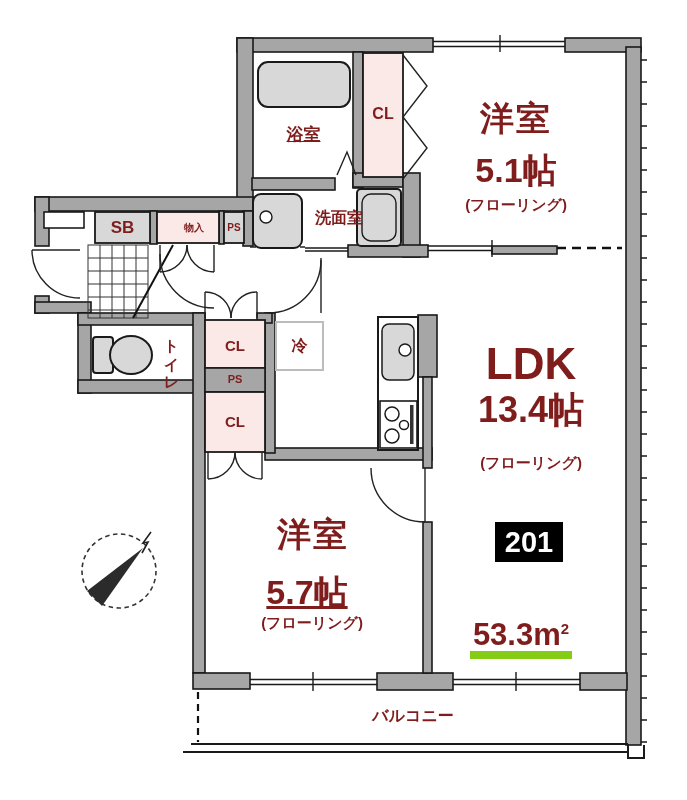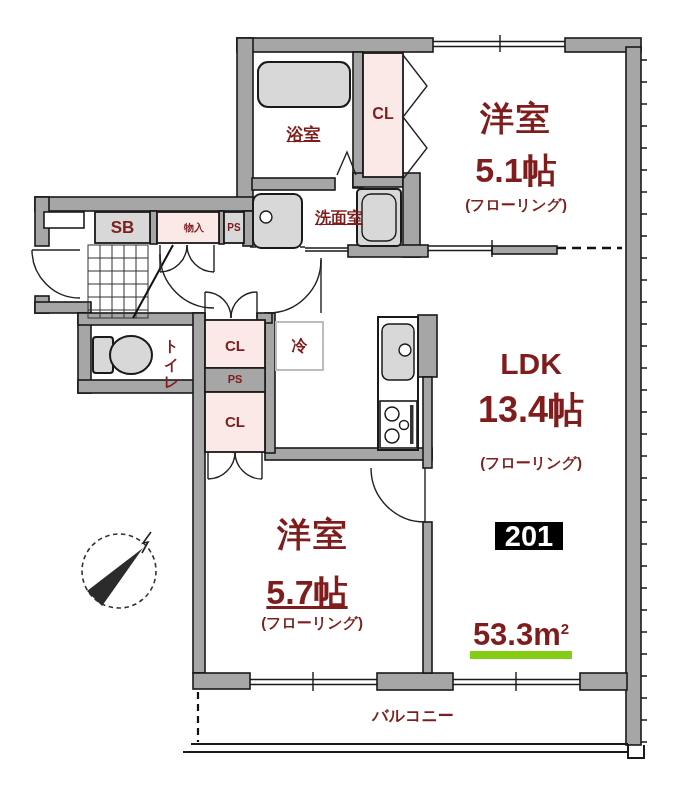--- a/index.html
+++ b/index.html
@@ -181,40 +181,40 @@
     </g>
 
     <g>
       <circle cx="119" cy="571" r="37" fill="none" stroke="#333" stroke-width="1.6" stroke-dasharray="4.5 3.5"></circle>
       <polygon points="143,548 87,591 102,606" fill="#2b2b2b"></polygon>
       <path d="M151 532 L143 543 L148 542 L142 553" fill="none" stroke="#222" stroke-width="1.6"></path>
     </g>
   </svg>
 
   <div class="lbl" style="left:256px;top:122px;width:95px;height:24px;font-size:17px;text-decoration:underline;">浴室</div>
-  <div class="lbl" style="left:300px;top:206px;width:78px;height:24px;font-size:16px;text-decoration:underline;">洗面室</div>
+  <div class="lbl" style="left:300px;top:206px;width:78px;height:24px;font-size:16px;">洗面室</div>
   <div class="lbl" style="left:363px;top:100px;width:40px;height:28px;font-size:16px;">CL</div>
   <div class="lbl" style="left:95px;top:212px;width:55px;height:31px;font-size:17px;">SB</div>
   <div class="lbl" style="left:157px;top:212px;width:74px;height:31px;font-size:10px;">物入</div>
   <div class="lbl" style="left:224px;top:212px;width:20px;height:31px;font-size:10px;">PS</div>
   <div class="lbl vert" style="left:160px;top:322px;width:24px;height:70px;font-size:15px;">トイレ</div>
   <div class="lbl" style="left:205px;top:332px;width:60px;height:26px;font-size:15px;">CL</div>
   <div class="lbl" style="left:205px;top:368px;width:60px;height:22px;font-size:11px;">PS</div>
   <div class="lbl" style="left:205px;top:408px;width:60px;height:26px;font-size:15px;">CL</div>
   <div class="lbl" style="left:276px;top:332px;width:47px;height:28px;font-size:16px;">冷</div>
 
   <div class="lbl" style="left:446px;top:96px;width:140px;height:44px;font-size:34px;letter-spacing:2px;">洋室</div>
   <div class="lbl" style="left:446px;top:148px;width:140px;height:44px;font-size:34px;">5.1帖</div>
   <div class="lbl note" style="left:441px;top:192px;width:150px;height:24px;font-size:15px;">(フローリング)</div>
 
-  <div class="lbl" style="left:461px;top:340px;width:140px;height:48px;font-size:30px;">LDK</div>
+  <div class="lbl" style="left:461px;top:340px;width:140px;height:48px;font-size:44px;">LDK</div>
   <div class="lbl" style="left:451px;top:388px;width:160px;height:44px;font-size:36px;">13.4帖</div>
   <div class="lbl note" style="left:451px;top:450px;width:160px;height:24px;font-size:15px;">(フローリング)</div>
 
-  <div class="badge" style="left:495px;top:522px;width:68px;height:28px;font-size:29px;">
+  <div class="badge" style="left:495px;top:522px;width:68px;height:40px;font-size:29px;">
     <span>201</span>
   </div>
 
   <div class="lbl" style="left:462px;top:620px;width:118px;height:38px;font-size:31px;">
     <span class="area-text"><span>53.3m</span><sup>2</sup></span>
   </div>
 
   <div class="lbl" style="left:243px;top:512px;width:140px;height:44px;font-size:34px;letter-spacing:2px;">洋室</div>
   <div class="lbl" style="left:237px;top:570px;width:140px;height:44px;font-size:34px;text-decoration:underline;">5.7帖</div>
   <div class="lbl note" style="left:232px;top:610px;width:160px;height:24px;font-size:15px;">(フローリング)</div>

